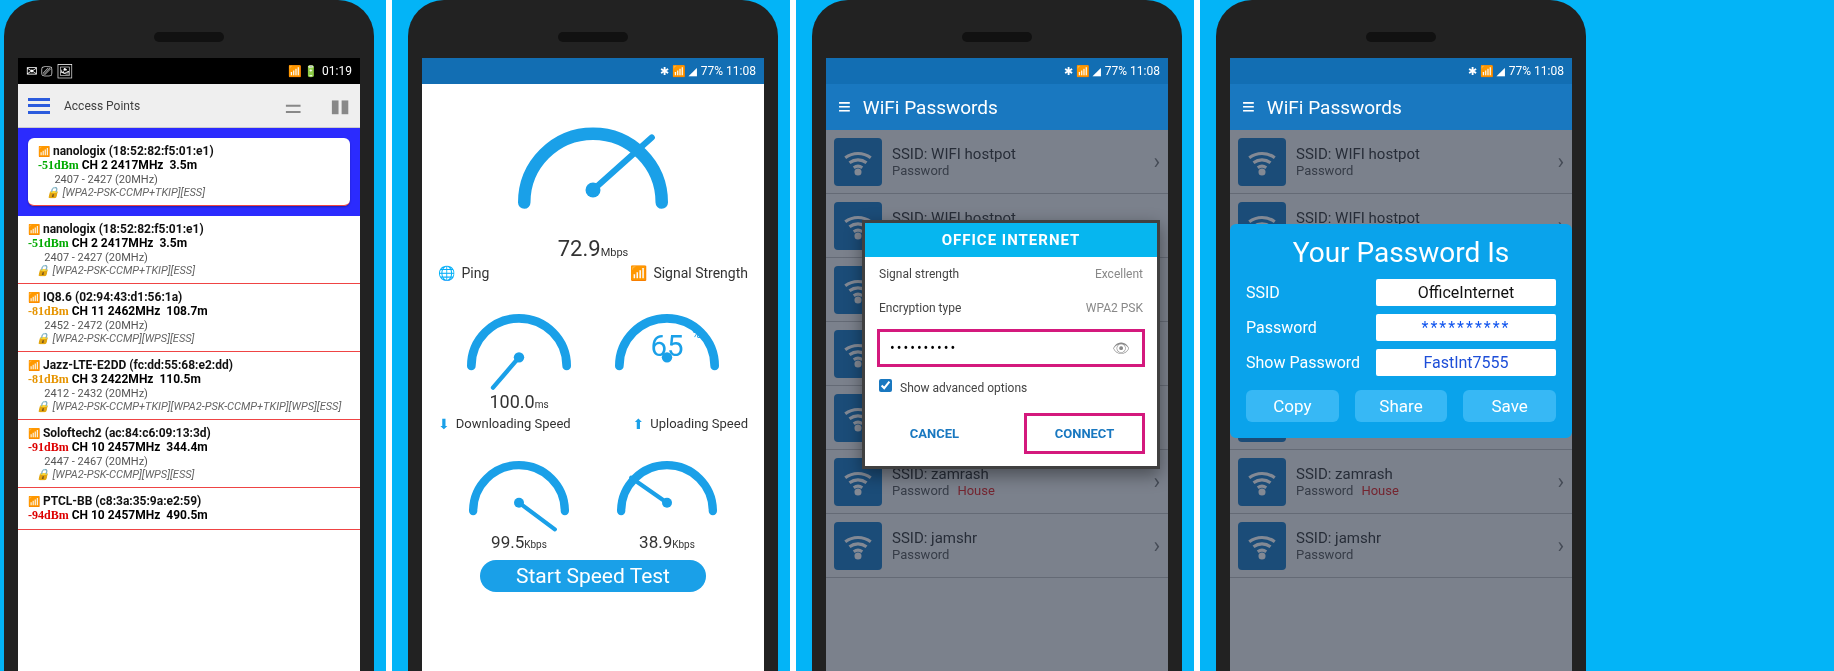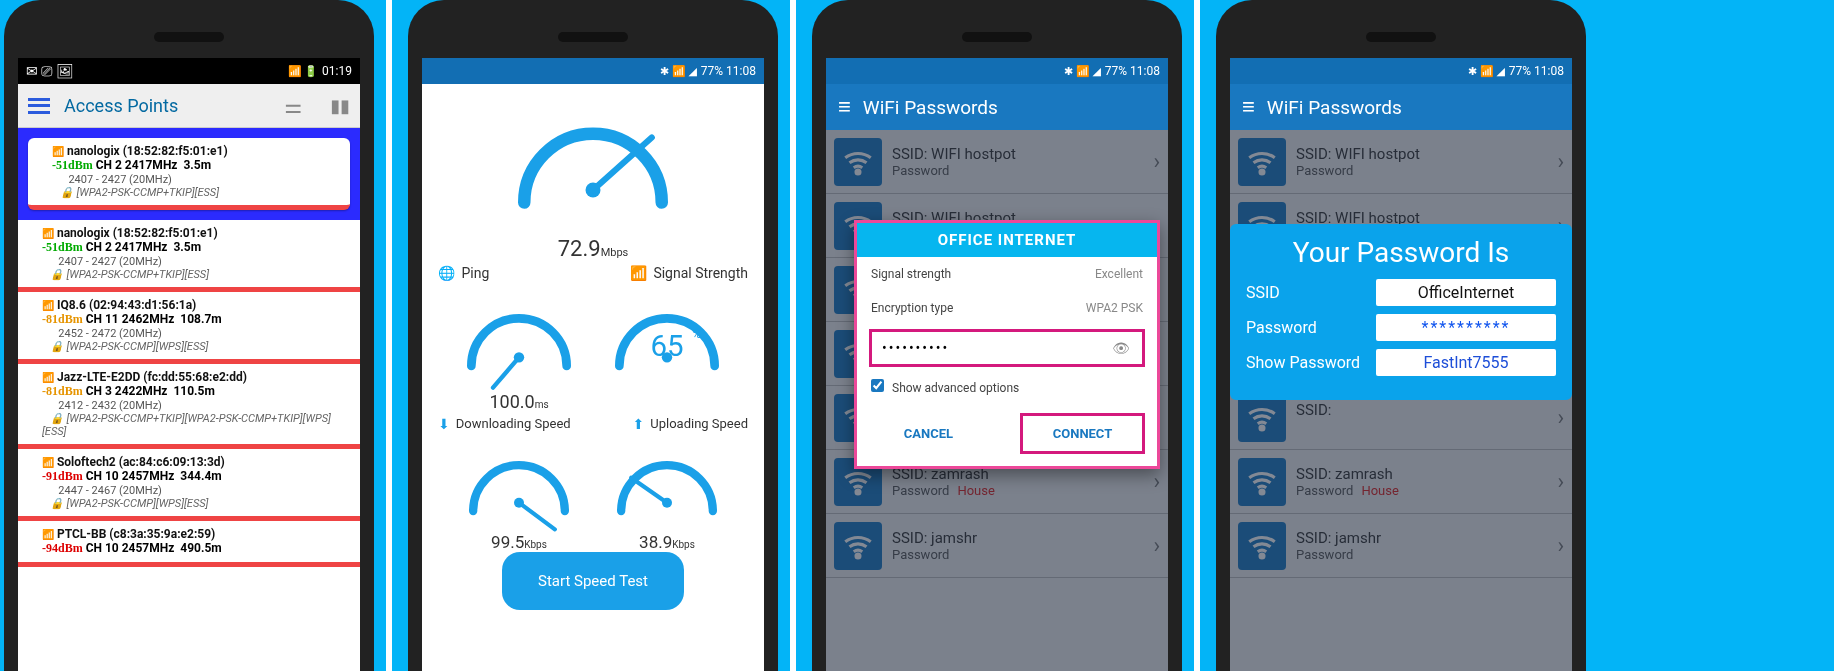--- a/index.html
+++ b/index.html
@@ -11,55 +11,55 @@
 .speaker { position:absolute; top:32px; left:50%; transform:translateX(-50%); width:70px; height:10px; background:#111; border-radius:6px;}
 .screen { background: #fff; width: 100%; height: 100%; margin-top:40px; overflow: hidden; display:flex; flex-direction:column;}
 .statusbar { height: 26px; background: #000; color:#fff; font-size:12px; display:flex; align-items:center; justify-content:flex-end; padding:0 8px; gap:4px;}
 .statusbar.blue { background:#126eb3; }
 .statusbar .left { margin-right:auto; display:flex; gap:6px; font-size:14px;}
 .statusbar .sig { font-size:11px;}
 
 .topbar1 { height: 44px; background:#efefef; display:flex; align-items:center; padding:0 10px; gap:14px; border-bottom:1px solid #ccc;}
 .burger { width:22px; height:16px; display:flex; flex-direction:column; justify-content:space-between;}
 .burger span{height:3px;background:#2b5bdd;}
-.topbar1 .title { font-size:18px; color:#0369a1;}
+.topbar1 .title { font-size:12px; color:#404040;}
 .topbar1 .filter, .topbar1 .pause{ margin-left:auto;}
 .p1-body{flex:1; overflow:hidden; font-size:12px;}
 .hl{ background:#2b2bfe; padding:10px;}
 .card{ background:#fff; border-radius:6px; padding:4px 8px; box-shadow:0 1px 2px rgba(0,0,0,.3);}
-.ap-row{ padding:6px 24px; border-bottom:5px solid #ef4444;}
+.ap-row{ padding:6px 10px; border-bottom:1px solid #ef4444;}
 .ap-title{ font-weight:bold; color:#111;}
 .ap-title.sel::before{content:"📶 "; color:#8a2be2; font-size:10px;}
 .dbm{ font-weight:bold;font-family:Liberation Serif, serif; }
 .dbm.green{color:#0a0;}
 .dbm.orange{color:#e69400;}
 .dbm.red{color:#d00;}
 .small{color:#555; font-size:11px;}
 .sec{color:#666; font-style:italic; font-size:11px;}
 
 .p2-body{flex:1; background:#fff; display:flex; flex-direction:column; align-items:center; padding:6px 10px;}
 svg.gauge{display:block;}
 .metric-row{display:flex; justify-content:space-between; width:100%; padding:4px 6px; color:#1aa0e8; font-size:14px;}
 .metric-row .col{display:flex; align-items:center; gap:6px;}
 .gauges2{display:flex; gap:18px;}
 .glabel{font-size:14px; color:#333; margin-top:-4px;}
-.btn-speed{background:#1aa0e8; color:#fff; border:none; border-radius:18px; padding:20px 36px; font-size:15px; margin-top:0;}
+.btn-speed{background:#1aa0e8; color:#fff; border:none; border-radius:18px; padding:4px 36px; font-size:21px; margin-top:8px;}
 
 .topbar3 { background:#1978c0; color:#fff; height:46px; display:flex; align-items:center; padding:0 12px; gap:12px; font-size:19px;}
 .menu3{font-size:22px; font-weight:bold;}
 .p3-body{flex:1; background:#eee; position:relative; overflow:hidden;}
 .wrow{height:64px; border-bottom:1px solid #bbb; display:flex; align-items:center; padding:0 8px; gap:10px;}
 .wrow .wic{width:48px;height:48px; background:#1978c0; border-radius:4px; display:flex;align-items:center;justify-content:center;}
 .wrow .wic svg{width:34px;height:34px;}
 .wrow .txt{flex:1; font-size:15px; color:#333;}
 .wrow .txt .pw{font-size:13px; color:#555;}
 .wrow .txt .pw .val{color:#d22; margin-left:8px;}
 .chev{color:#777; font-size:22px;}
 .dim{position:absolute; inset:0; background:rgba(30,40,60,.55);}
-.dialog{position:absolute; left:28px; right:8px; top:90px; background:#fff; border:3px solid #ec4899; box-shadow:0 6px 16px rgba(0,0,0,.4);}
+.dialog{position:absolute; left:36px; right:8px; top:90px; background:#fff; border:3px solid #404040; box-shadow:0 6px 16px rgba(0,0,0,.4);}
 .dialog .dh{background:#06b6ef; color:#fff; text-align:center; font-weight:bold; padding:8px; font-size:15px; letter-spacing:1px;}
 .dialog .drow{display:flex; justify-content:space-between; padding:10px 14px; font-size:12px; color:#444;}
 .dialog .drow .rv{color:#888;text-align:right;}
 .dialog .pwbox{margin:4px 12px; border:3px solid #d4197d; padding:8px 10px; display:flex; justify-content:space-between; align-items:center; font-size:14px; letter-spacing:2px;}
 .dialog .adv{padding:8px 14px; font-size:12px; color:#444;}
 .dialog .adv input{accent-color:#1978c0; margin-right:8px;}
 .dialog .dbtns{display:flex; padding:10px 12px 12px; gap:32px; }
 .dialog .dbtns button{flex:1; background:none; border:none; color:#1978c0; font-weight:bold; font-size:13px; padding:10px;}
 .dialog .dbtns button.hl{border:3px solid #d4197d;}
 
@@ -495,16 +495,21 @@
             <span class="fld">OfficeInternet</span>
           </div>
         <div class="d4row">
             <span class="lab">Password</span>
             <span class="fld blue">**********</span>
           </div>
         <div class="d4row">
             <span class="lab">Show Password</span>
             <span class="fld red">FastInt7555</span>
           </div>
+        <div class="d4btns">
+          <button>Copy</button>
+          <button>Share</button>
+          <button>Save</button>
+        </div>
       </div>
     </div>
   </div>
 </div>
 
 </body></html>

